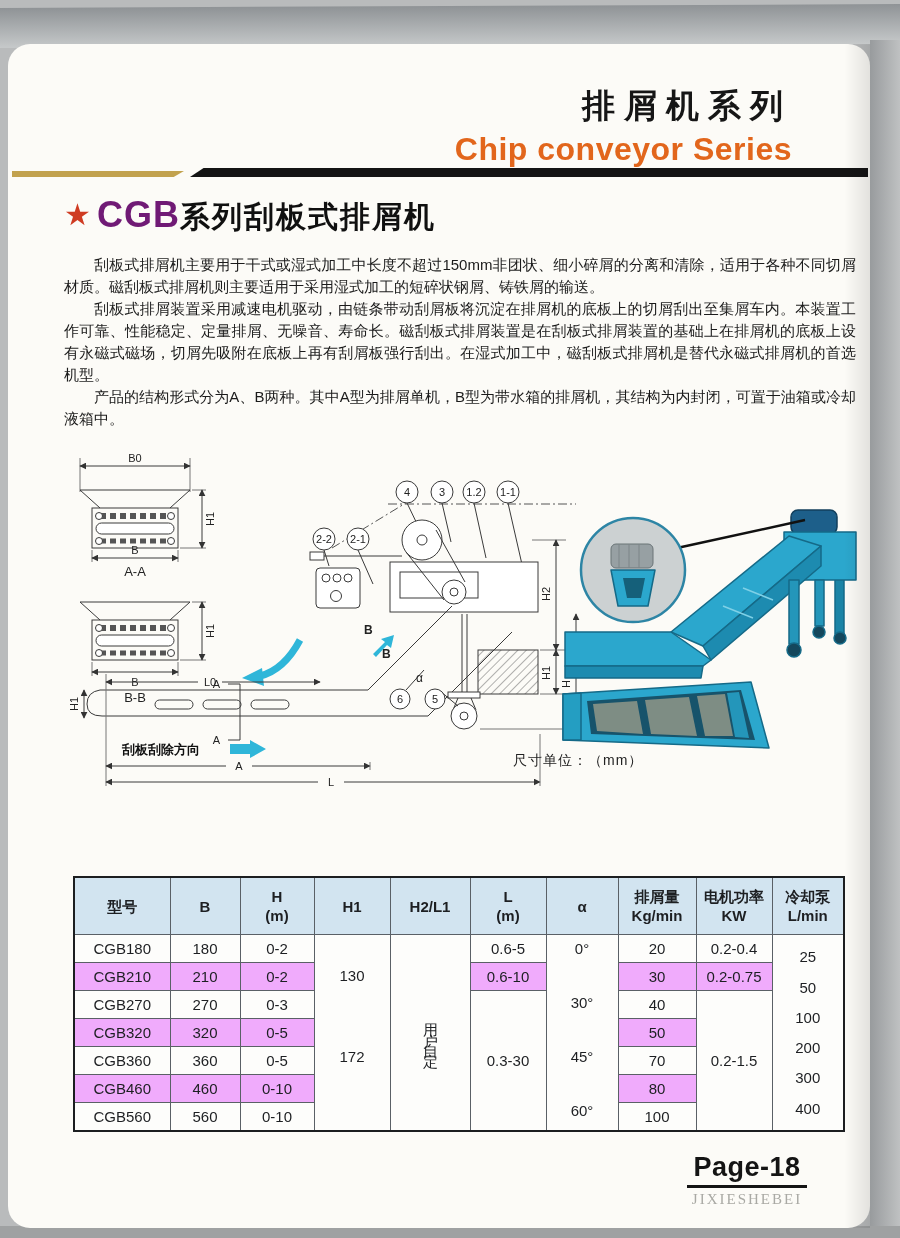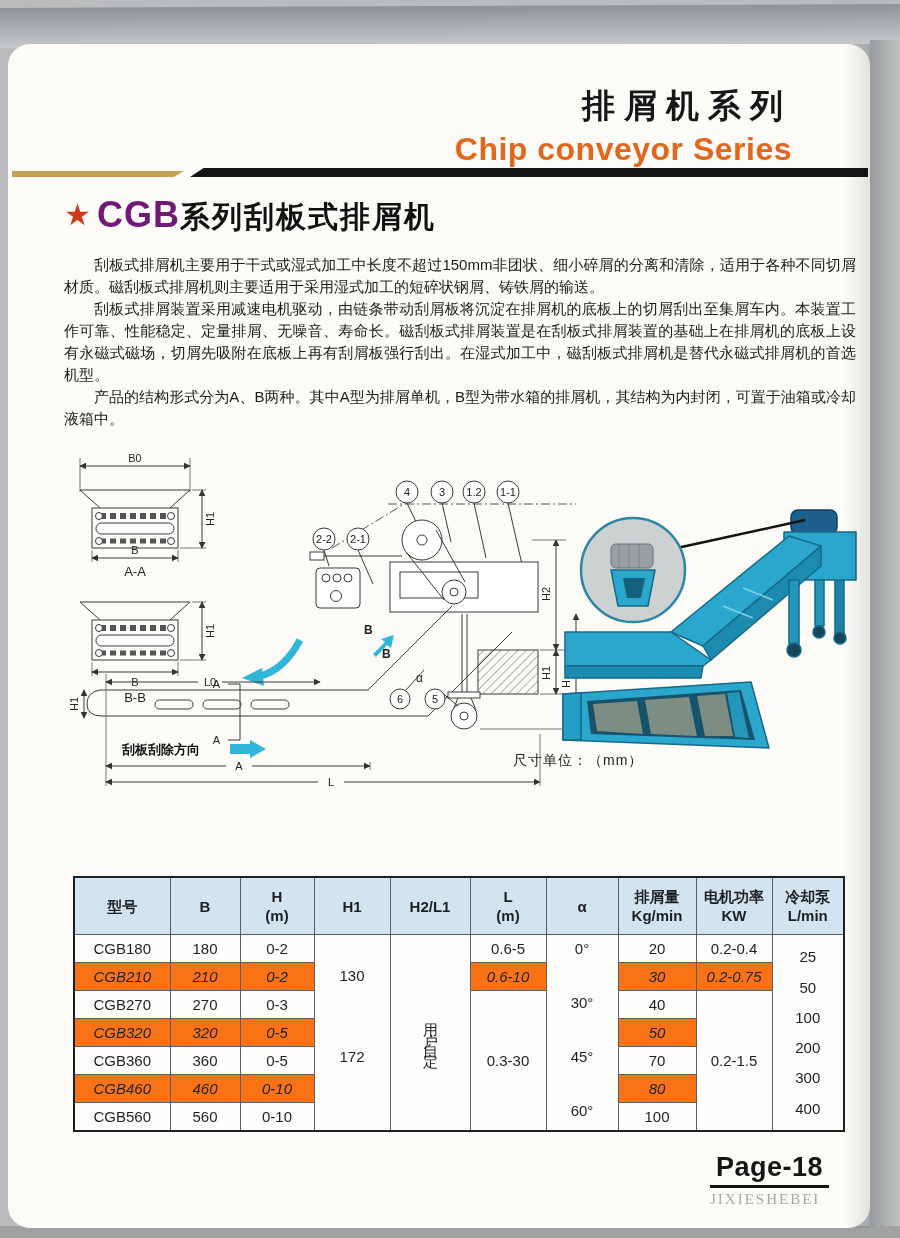--- a/index.html
+++ b/index.html
@@ -58,27 +58,27 @@
   table.spec{
     position:absolute;left:65px;top:832px;width:772px;border-collapse:collapse;
     font-size:15px;color:#1d1f22;table-layout:fixed;
     border:2px solid #1c1e20;background:#fdfdfb;
   }
   table.spec th,table.spec td{
     border:1px solid #5a6066;text-align:center;vertical-align:middle;padding:0;
   }
   table.spec th{background:#d2e4f0;font-weight:bold;white-space:pre-line;line-height:19px;height:56px;font-size:15px;}
   table.spec td{height:27px;}
-  td.alt{background:#f97316;font-style:italic;}
+  td.alt{background:#f0abfc;}
   td.rel{position:relative;}
   td.rel span{position:absolute;left:0;width:100%;text-align:center;line-height:21px;}
   .vtext{writing-mode:vertical-rl;text-orientation:upright;letter-spacing:10px;display:inline-block;}
   .pumpcell{height:100%;display:flex;flex-direction:column;justify-content:space-evenly;}
   
-  .footer{position:absolute;left:702px;top:1108px;width:150px;text-align:left;}
+  .footer{position:absolute;left:664px;top:1108px;width:150px;text-align:center;}
   .footer .pg{font-size:27px;font-weight:bold;color:#141414;display:inline-block;
     border-bottom:3px solid #141414;padding:0 6px 2px 6px;letter-spacing:0.5px;}
   .footer .brand{font-family:"Liberation Serif","DejaVu Serif",serif;font-size:15px;color:#a9a9a4;letter-spacing:2px;margin-top:3px;}
 </style>
 </head>
 <body>
 
 <div class="top-band"></div>
 <div class="right-strip"></div>
 <div class="bottom-strip"></div>

